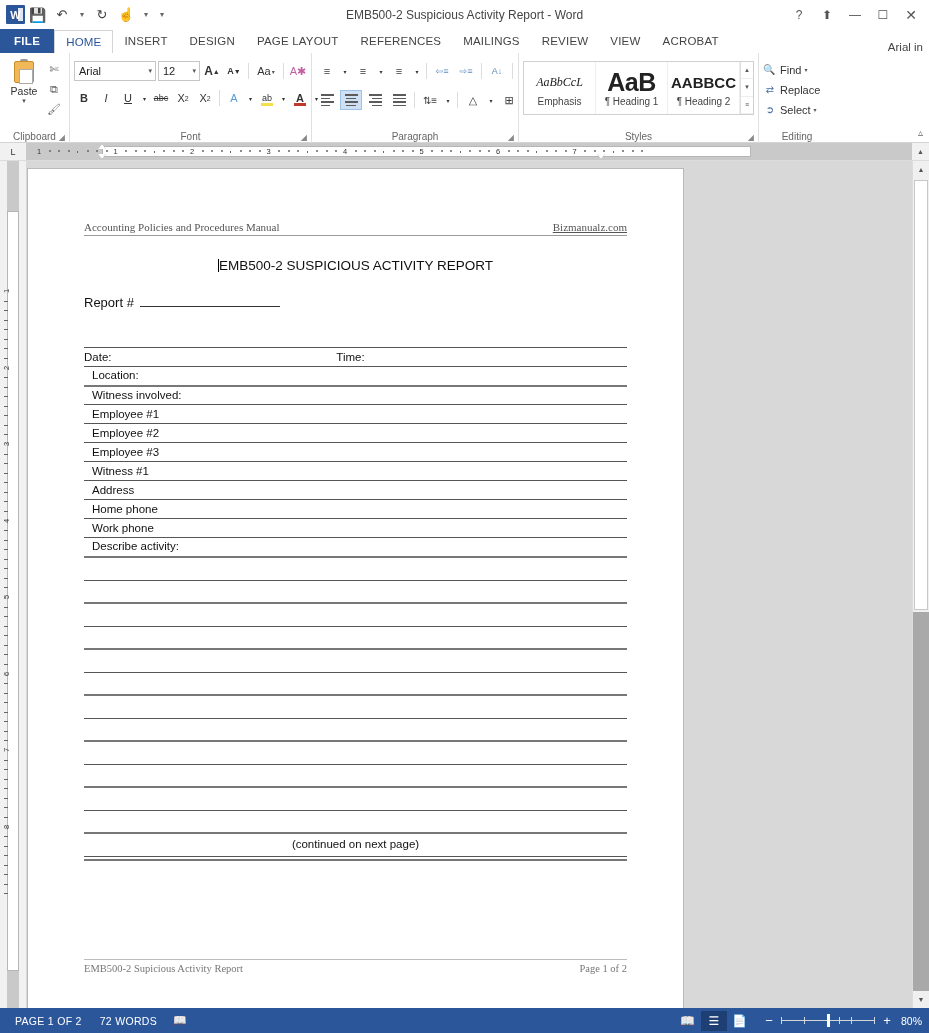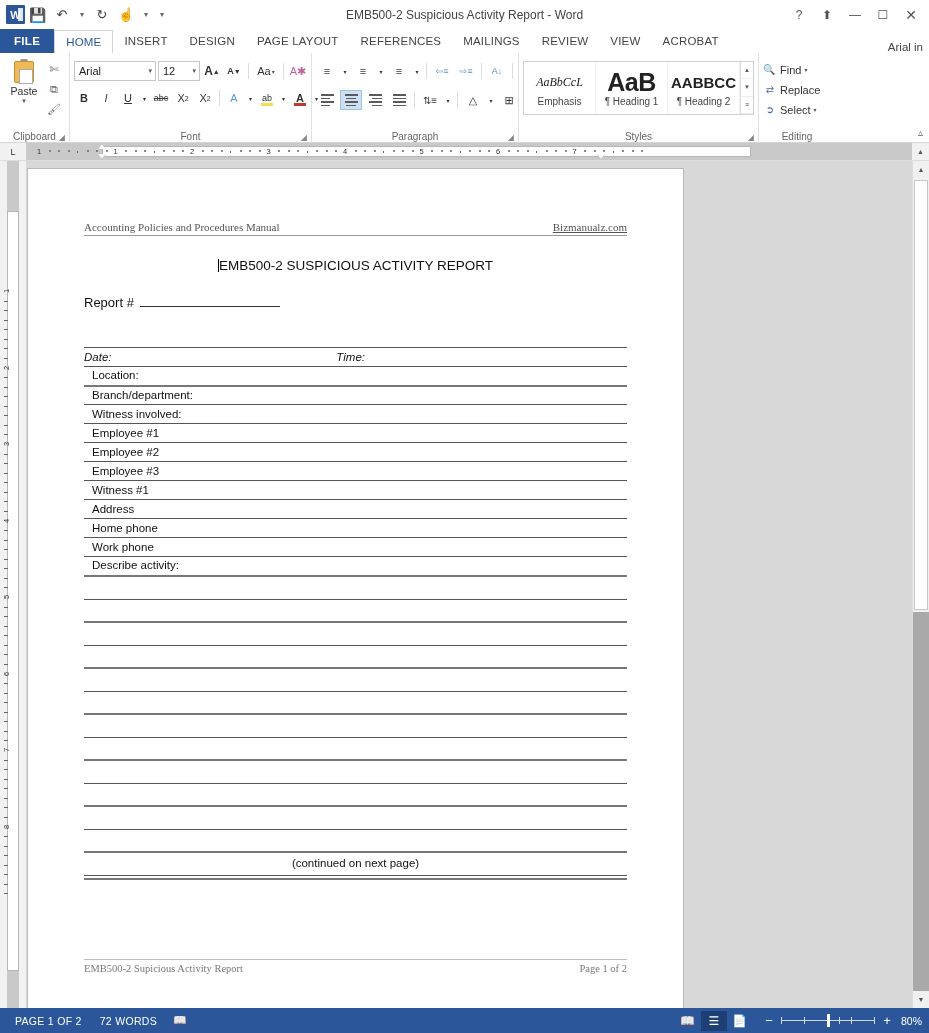--- a/index.html
+++ b/index.html
@@ -173,21 +173,21 @@
   .caret-ins { display:inline-block; width:1px; height:13px; background:#000; vertical-align:-2px; margin-right:0px;}
   .reportline { margin-top: 22px; font-size:13px; color:#111; }
   .reportline u { text-decoration:none; border-bottom:1px solid #333; display:inline-block; width:140px; margin-left:6px; }
 
   .formtable { margin-top: 37px; width: 100%; border-collapse: collapse; }
   .formtable td {
     font-size: 11.5px; color:#111; padding: 2px 0 3px 8px;
     border-bottom:1px solid #555; height: 19px; vertical-align:middle;
   }
   .formtable tr.thick td { border-bottom: 2px solid #777; }
-  .formtable tr.top td { border-top: 1px solid #555; font-style: italic; }
+  .formtable tr.top td { border-top: 1px solid #555; }
   .formtable td.timecell { padding-left: 0; width: 45%; }
 
   .blanklines { margin-top: 0; }
   .bl { height: 23px; border-bottom:1px solid #555; }
   .bl.alt { border-bottom:2px solid #777; }
   .contline { height: 23px; border-bottom:1px solid #555; text-align:center; font-size:11.5px; color:#111; padding-top:4px;}
   .closer { height:4px; border-bottom:2px solid #777; }
 
   .docfoot {
     position:absolute; left:56px; right:56px; bottom: 40px;
@@ -634,23 +634,20 @@
           <table class="formtable">
             <tbody id="formrows">
                 <tr class="top">
                   <td class="timecell">Date:</td>
                   <td>Time:</td>
                 </tr>
                 <tr class="thick">
                   <td colspan="2">Location:</td>
                 </tr>
                 <tr>
-                  <td colspan="2">Branch/department:</td>
-                </tr>
-                <tr>
                   <td colspan="2">Witness involved:</td>
                 </tr>
                 <tr>
                   <td colspan="2">Employee #1</td>
                 </tr>
                 <tr>
                   <td colspan="2">Employee #2</td>
                 </tr>
                 <tr>
                   <td colspan="2">Employee #3</td>

